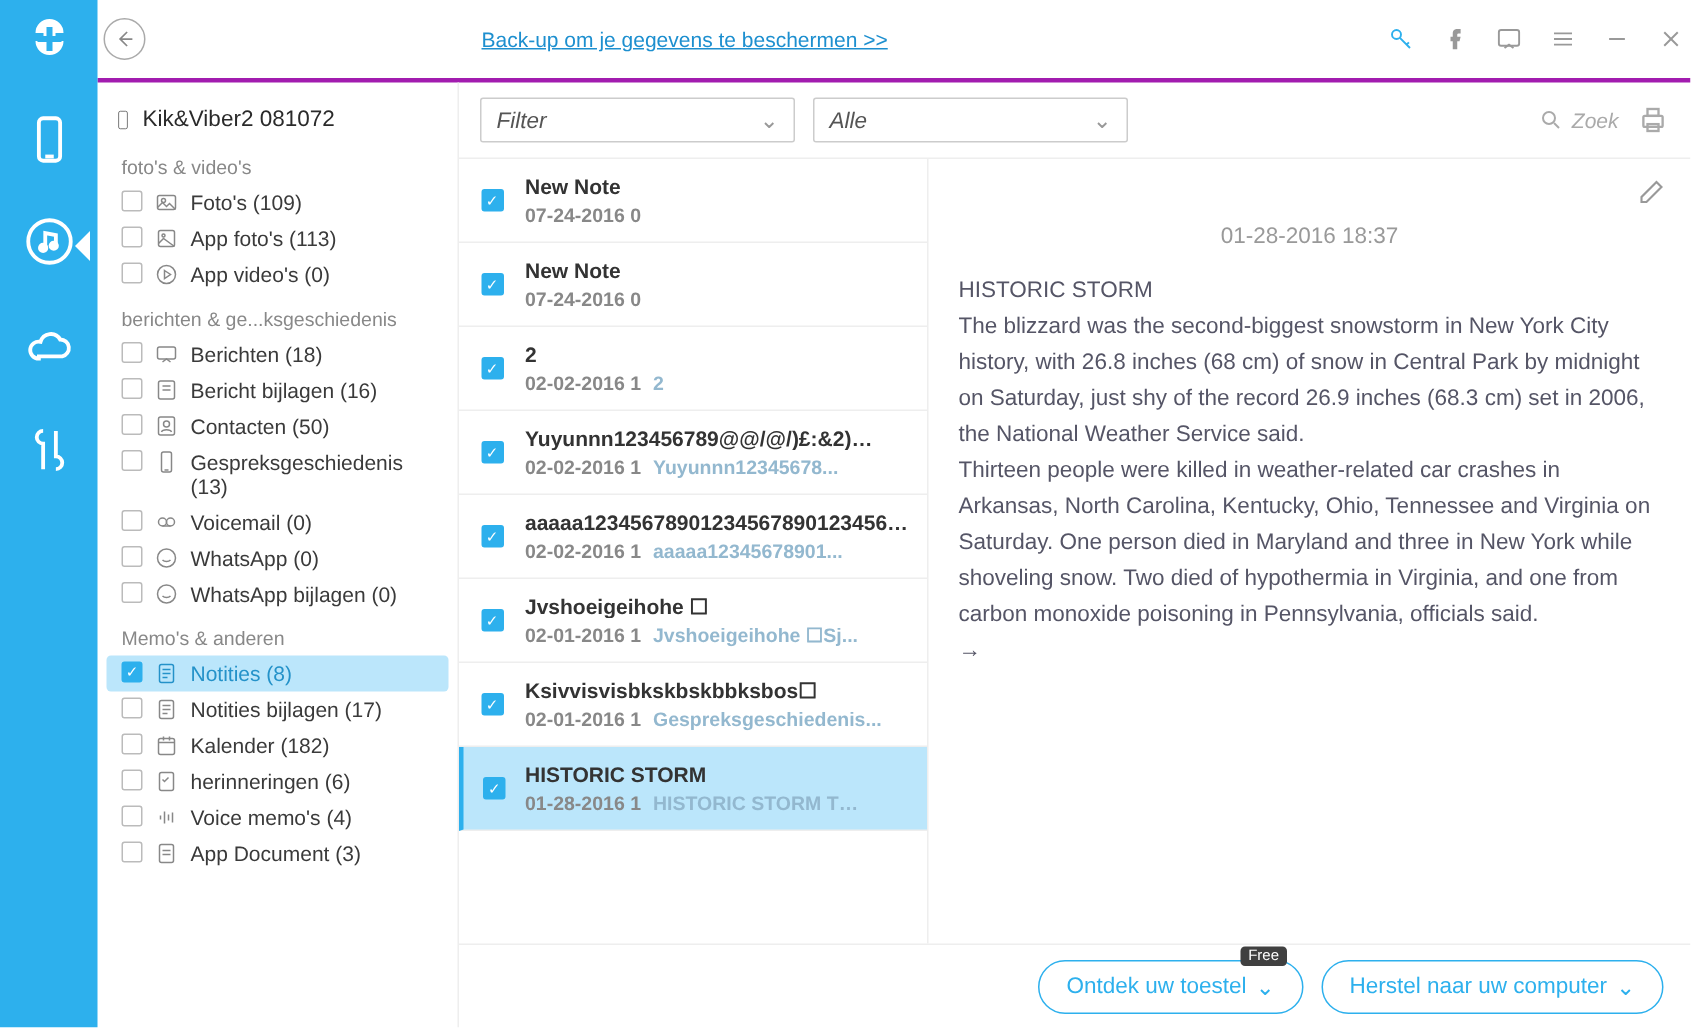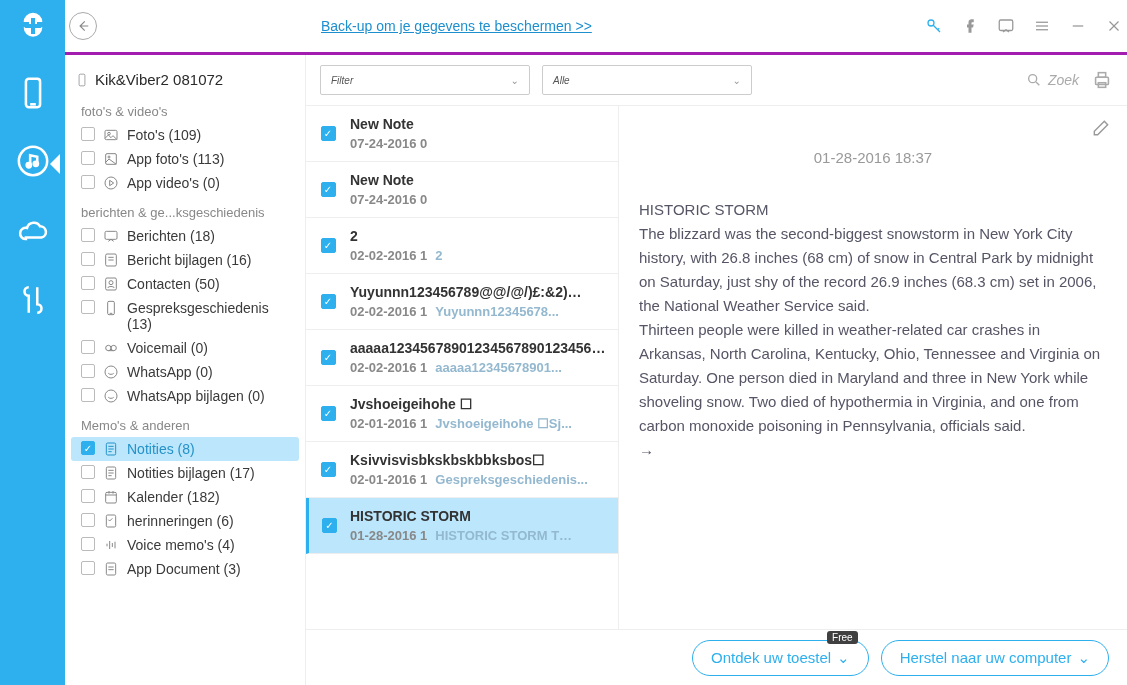--- a/index.html
+++ b/index.html
@@ -21,39 +21,39 @@
 .tree-title { display:flex; align-items:center; gap:6px; padding:6px 4px; font-size:15px; color:#2a2a2a; }
 .grp-hd { color:#888; font-size:13px; padding:10px 10px 4px; white-space:nowrap; overflow:hidden; text-overflow:ellipsis; }
 .tree-row { display:flex; align-items:flex-start; gap:8px; padding:4px 10px; cursor:pointer; border-radius:3px; }
 .tree-row .cb, .list .cb { width:14px; height:14px; border:1.3px solid #bbb; border-radius:2px; display:inline-flex; align-items:center; justify-content:center; color:#fff; font-size:10px; flex-shrink:0; }
 .tree-row .tic { width:16px; height:16px; stroke:#888; fill:none; stroke-width:1.5; flex-shrink:0;}
 .tree-row.sel { background:#bbe6fb; }
 .tree-row.sel .cb { background:#2db0ed; border-color:#2db0ed; }
 .tree-row.sel .lbl, .tree-row.sel .tic { color:#2492c9; stroke:#2492c9; }
 .center { flex:1; display:flex; flex-direction:column; border-left:1px solid #eee; min-height:0; }
 .filters { display:flex; gap:12px; padding:10px 14px; align-items:center; }
-.dd { border:1px solid #ccc; height:30px; display:flex; align-items:center; justify-content:space-between; padding:0 10px; font-size:10px; font-style:italic; color:#555; border-radius:2px; cursor:pointer;text-align:center; }
+.dd { border:1px solid #ccc; height:30px; display:flex; align-items:center; justify-content:space-between; padding:0 10px; font-size:15px; font-style:italic; color:#555; border-radius:2px; cursor:pointer;text-align:center; }
 .dd .chv { font-style:normal; color:#999; }
 .searchbox { display:flex; align-items:center; color:#aaa; font-style:italic; gap:6px; font-size:14px;}
 .searchbox svg { width:16px; height:16px; stroke:#aaa; fill:none; }
 .printericon { width:22px; height:22px; stroke:#aaa; fill:none; stroke-width:1.7; }
 .content { flex:1; display:flex; min-height:0; border-top:1px solid #eee; }
 .list { width:313px; border-right:1px solid #eee; overflow-y:auto; }
 .note { border-bottom:1px solid #eee; display:flex; }
 .note .ckcol { width:44px; display:flex; align-items:center; justify-content:center;}
 .note .ckcol .cb { background:#2db0ed; border-color:#2db0ed; width:15px; height:15px; }
 .note .meta { flex:1; padding:10px 10px 10px 0; overflow:hidden;}
 .note .title { font-weight:bold; color:#333; white-space:nowrap; overflow:hidden; text-overflow:ellipsis; font-size:14px;}
 .note .sub { color:#888; font-size:13px; margin-top:4px; white-space:nowrap; overflow:hidden; text-overflow:ellipsis;font-weight:bold;}
 .note .sub .prev { color:#93b8cf; margin-left:8px;}
 .note.sel { background:#bbe6fb; border-left:3px solid #2db0ed; }
 .note.sel .ckcol { width:41px; }
 .detail { flex:1; padding:14px 20px; overflow-y:auto; position:relative; color:#556; font-size:15px; line-height:24px; }
 .detail .edit { position:absolute; top:12px; right:16px; width:20px; height:20px; stroke:#999; fill:none;}
-.detail .time { text-align:center; color:#999; margin:26px 0 28px;}
+.detail .time { text-align:center; color:#999; margin:26px 0 12px;}
 .detail .bodytxt { white-space:pre-wrap; }
 .footer { height:56px; display:flex; align-items:center; justify-content:flex-end; gap:12px; padding:0 18px; border-top:1px solid #eee;}
 .btn { border:1.5px solid #2db0ed; color:#2db0ed; background:#fff; padding:8px 18px; border-radius:20px; font-size:15px; display:flex; align-items:center; gap:6px; cursor:pointer; position:relative;}
 .badge { position:absolute; top:-10px; right:10px; background:#404040; color:#fff; font-size:10px; padding:1px 5px; border-radius:3px;}
 </style>
 </head>
 <body>
 
 <div class="leftbar">
   <svg class="logo" viewBox="0 0 24 24">

